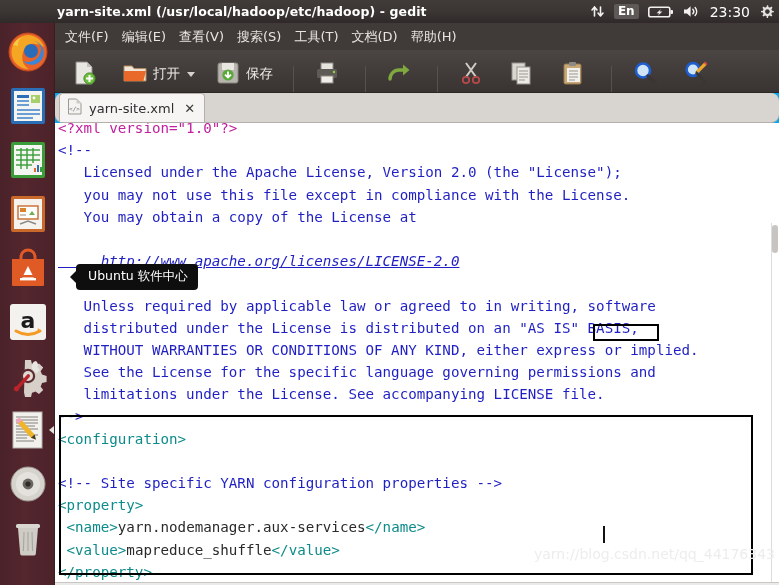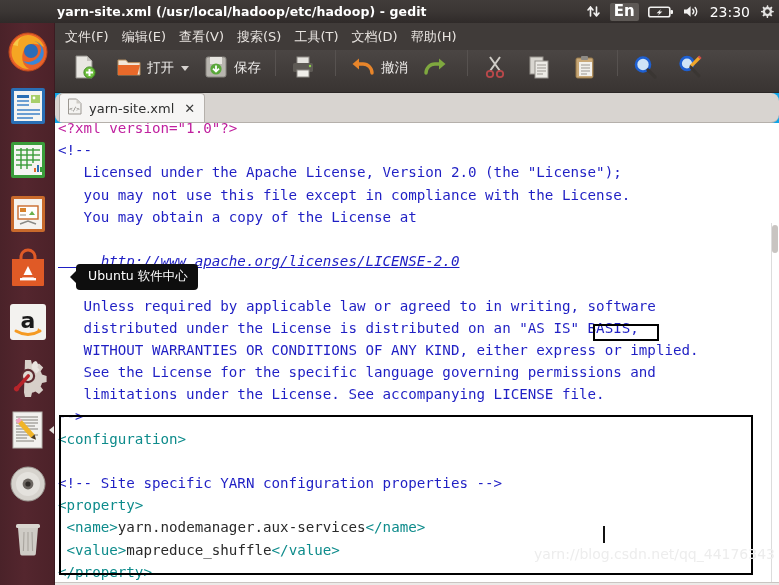--- a/index.html
+++ b/index.html
@@ -26,21 +26,21 @@
     color: #ffffff;
   }
   #panel-right {
     margin-left: auto; display: flex; align-items: center; gap: 9px;
     padding-right: 4px; height: 23px;
   }
   .ind { display: flex; align-items: center; justify-content: center; height: 23px; }
   .ind svg { display: block; }
   #kbd-ind {
     background: #5e5956; color: #ffffff;
-    font-size: 15px; font-weight: bold;
+    font-size: 12px; font-weight: bold;
     padding: 1px 4px 2px; border-radius: 2px; line-height: 1;
   }
   #clock { font-size: 14px; color: #ffffff; font-weight: normal; }
 
   
   #launcher {
     position: absolute; top: 23px; left: 0; width: 55px; height: 562px;
     background: linear-gradient(to right, #4a2229 0%, #54262e 45%, #4c2229 100%);
     border-right: 1px solid #3c1b21;
     padding-top: 2px;
@@ -69,21 +69,21 @@
     height: 27px; background: #403b39;
     display: flex; align-items: center; padding-left: 10px; gap: 13px;
     color: #e8e4e0; font-size: 13px;
   }
   .menu-item { white-space: nowrap; cursor: default; }
 
   #toolbar {
     height: 43px;
     background: linear-gradient(to bottom, #4b4644 0%, #403b39 60%, #393432 100%);
     border-bottom: 1px solid #2b2726;
-    display: flex; align-items: flex-start; padding-left: 10px; gap: 2px;
+    display: flex; align-items: flex-end; padding-left: 10px; gap: 8px;
   }
   .tb-btn {
     height: 36px; display: flex; align-items: center; gap: 5px;
     padding: 0 6px; border-radius: 3px;
     color: #eceae8; font-size: 13.5px; white-space: nowrap;
   }
   .tb-sep { width: 1px; height: 26px; background: #575250; margin: 0 6px; }
   .tb-caret {
     width: 0; height: 0; margin-left: 2px;
     border-left: 4px solid transparent; border-right: 4px solid transparent;
@@ -438,29 +438,20 @@
             <rect x="3" y="9" width="20" height="9" rx="1.6" fill="#5e5a55"></rect>
             <rect x="7" y="16" width="12" height="7" fill="#f0eeea" stroke="#8d8a85" stroke-width="1"></rect>
             <circle cx="20" cy="12" r="1.2" fill="#8fd44a"></circle>
           </svg>
         </span>
         <span></span>
       </div>
 
       <div class="tb-sep"></div>
 
-      <div class="tb-btn">
-        <span>
-          <svg width="26" height="26" viewBox="0 0 26 26">
-            <path d="M22 19 a9 9 0 0 0 -9 -9 H7" stroke="#e8852a" stroke-width="3.4" fill="none" stroke-linecap="round"></path>
-            <path d="M9 4.5 L2.5 10 L9 15.5 Z" fill="#e8852a"></path>
-          </svg>
-        </span>
-        <span>撤消</span>
-      </div>
 
       <div class="tb-btn">
         <span>
           <svg width="26" height="26" viewBox="0 0 26 26">
             <path d="M4 19 a9 9 0 0 1 9 -9 h6" stroke="#7fa83f" stroke-width="3.4" fill="none" stroke-linecap="round"></path>
             <path d="M17 4.5 L23.5 10 L17 15.5 Z" fill="#7fa83f"></path>
           </svg>
         </span>
         <span></span>
       </div>

